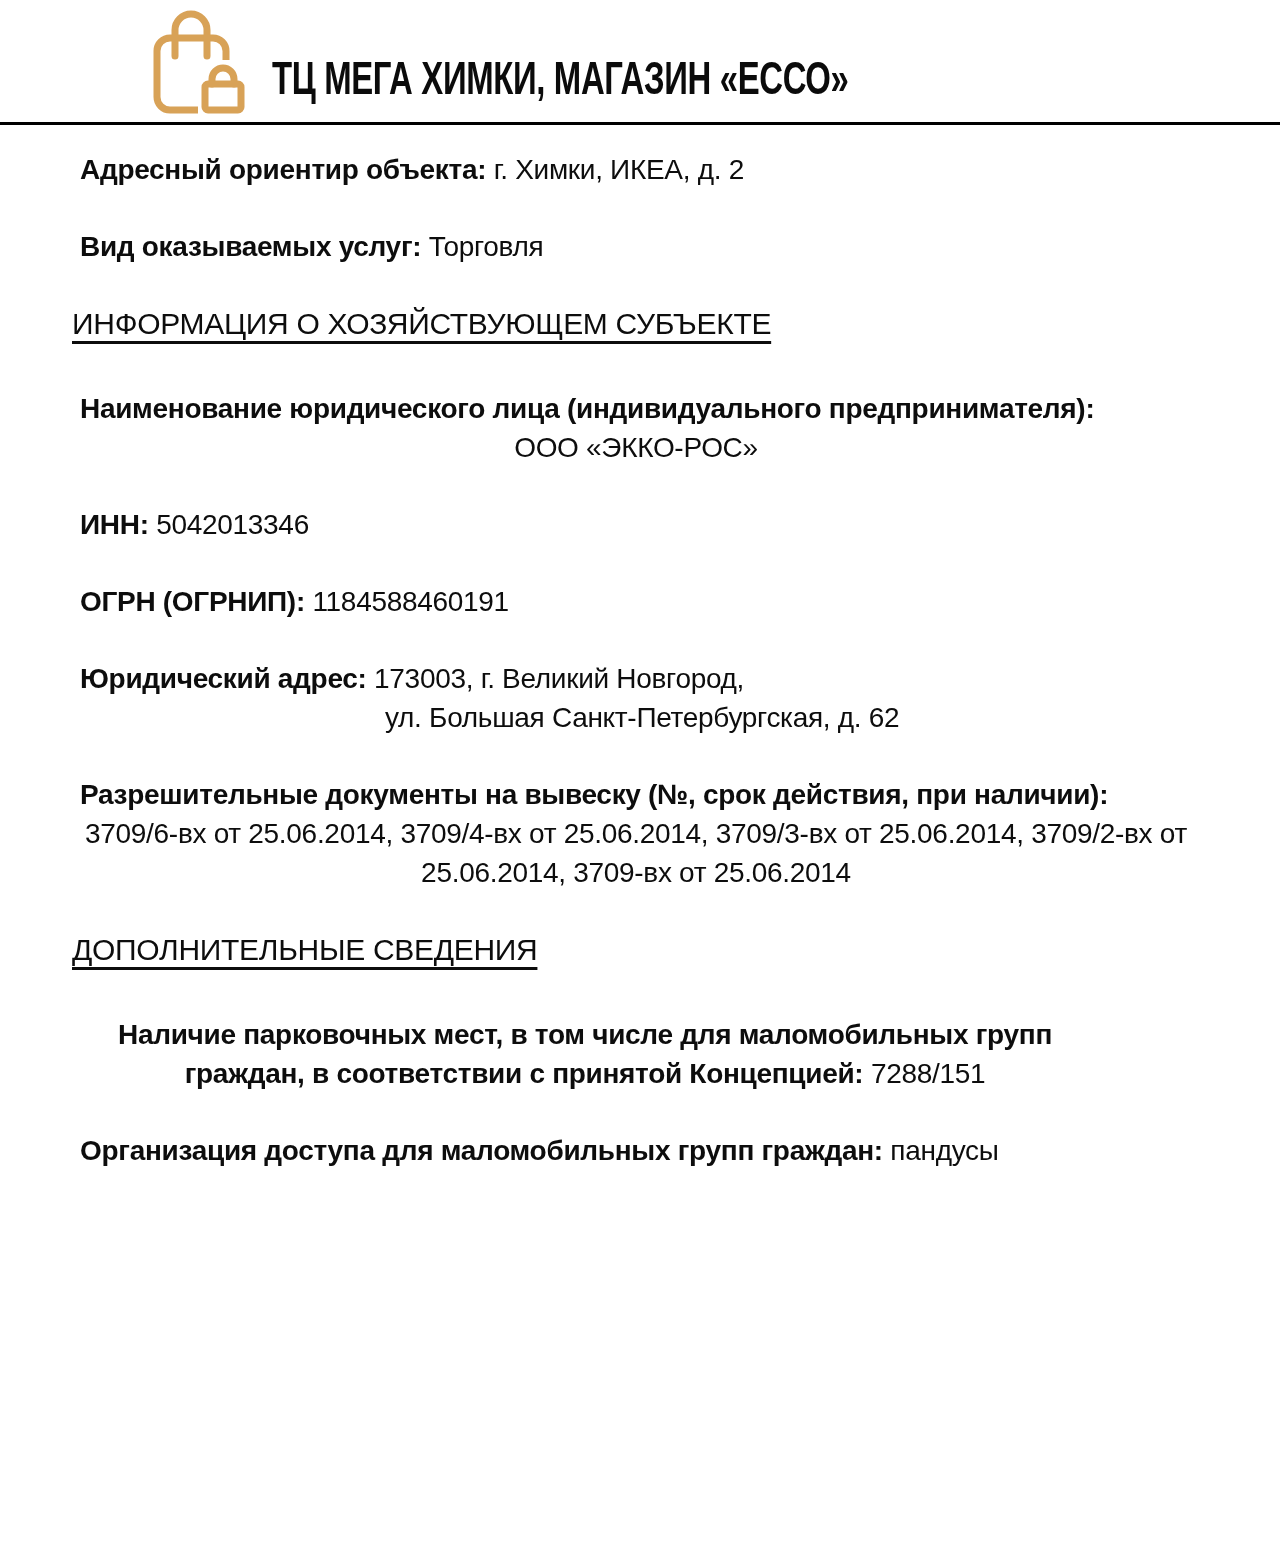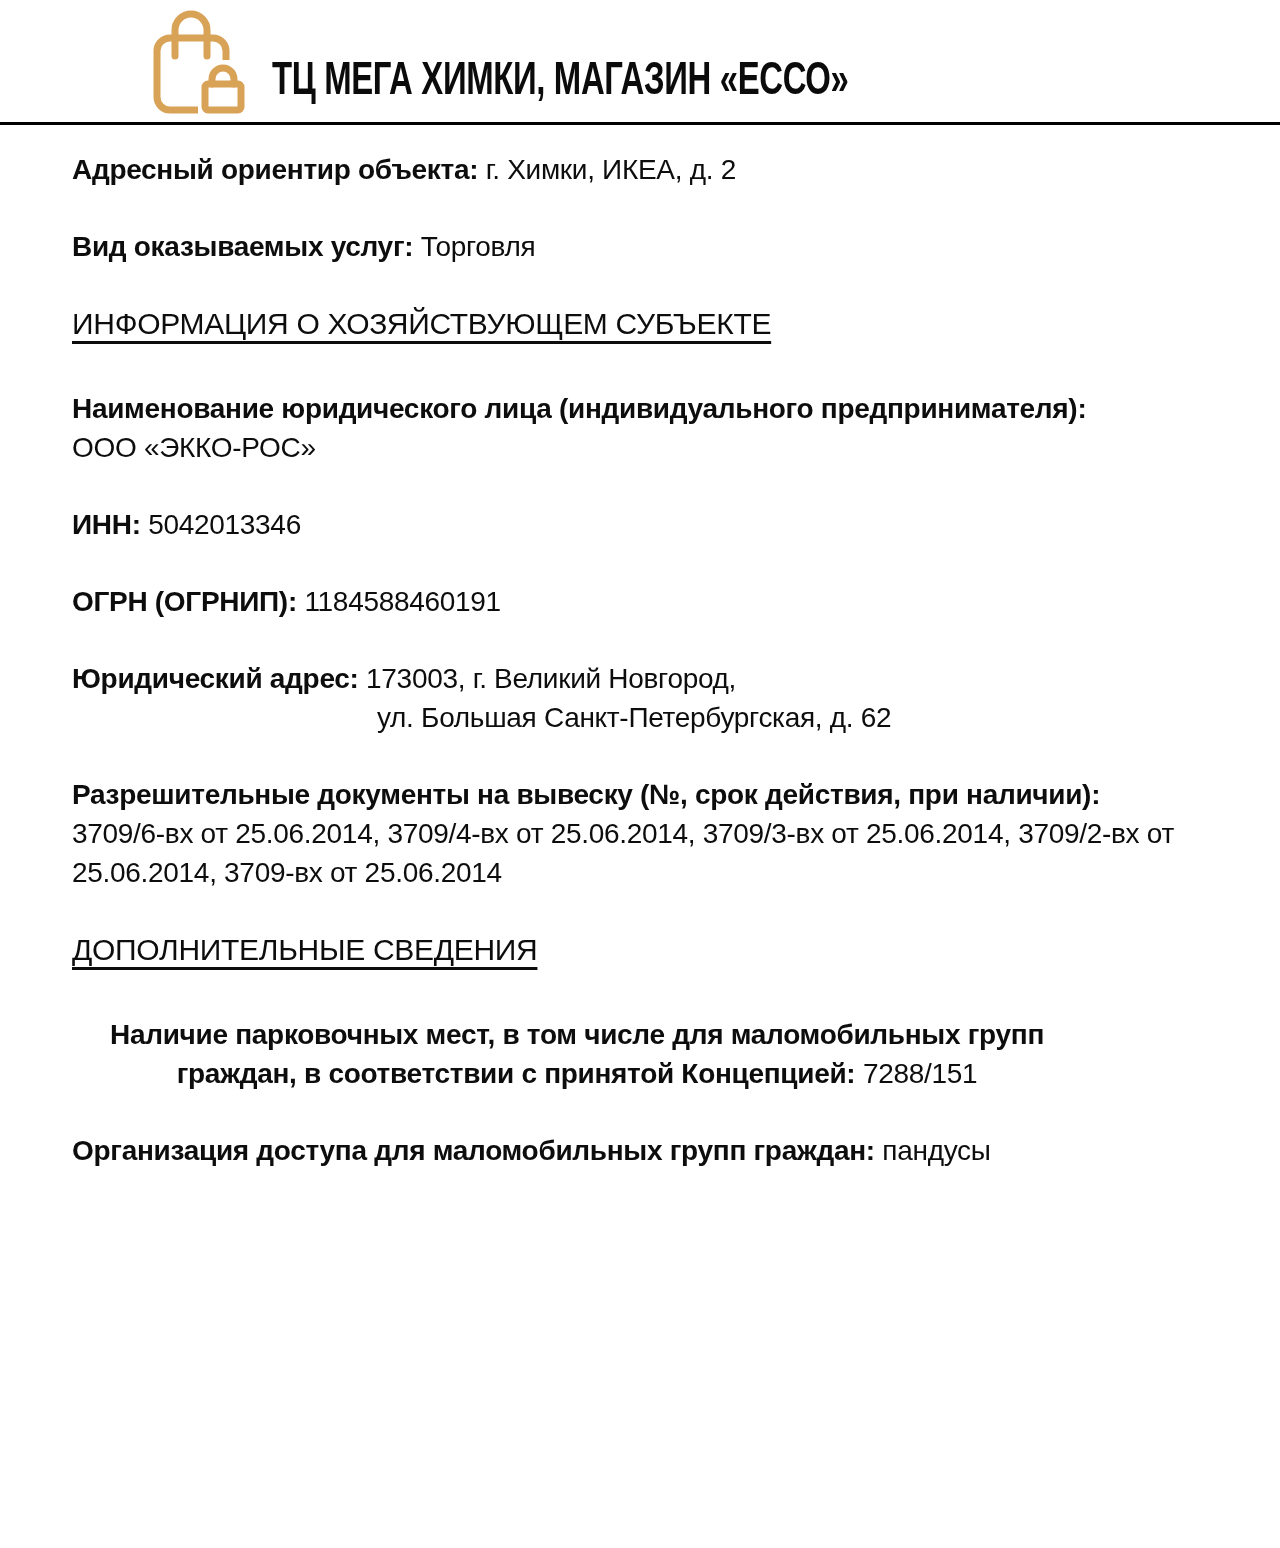--- a/index.html
+++ b/index.html
@@ -14,28 +14,28 @@
     position:absolute;left:272px;top:54px;
     font-size:47px;line-height:47px;font-weight:bold;color:#0b0b0b;
     white-space:nowrap;
   }
   .page-title .condense{display:inline-block;transform:scaleX(0.70);transform-origin:left center;letter-spacing:-0.5px;}
   .divider{position:absolute;left:0;top:122px;width:1280px;height:3px;background:#000;}
   .content{
     position:absolute;left:72px;top:150px;width:1120px;
     font-size:28px;line-height:39px;letter-spacing:-0.3px;
   }
-  .content p{margin:0 0 38px 0;}
+  .content p{margin:0 0 38px 8px;}
   .content h2{
     font-size:30px;line-height:39px;font-weight:normal;margin:34px 0 46px 0;
     text-decoration:underline;text-decoration-thickness:2.5px;text-underline-offset:7px;
     letter-spacing:-0.3px;
   }
   .label{font-weight:bold;}
-  .value-block{display:block;}
+  .value-block{display:block;text-align:center;}
   .addr-line2{display:block;padding-left:305px;}
   .narrow{max-width:1010px;text-align:center;}
 </style>
 </head>
 <body>
 
 <div class="header">
   <svg class="brand-icon" viewBox="0 0 100 112" fill="none" xmlns="http://www.w3.org/2000/svg">
     <g stroke="#D8A257" stroke-width="7" stroke-linecap="round" stroke-linejoin="round">
       <rect x="9" y="28" width="69" height="72" rx="13" fill="none"></rect>

